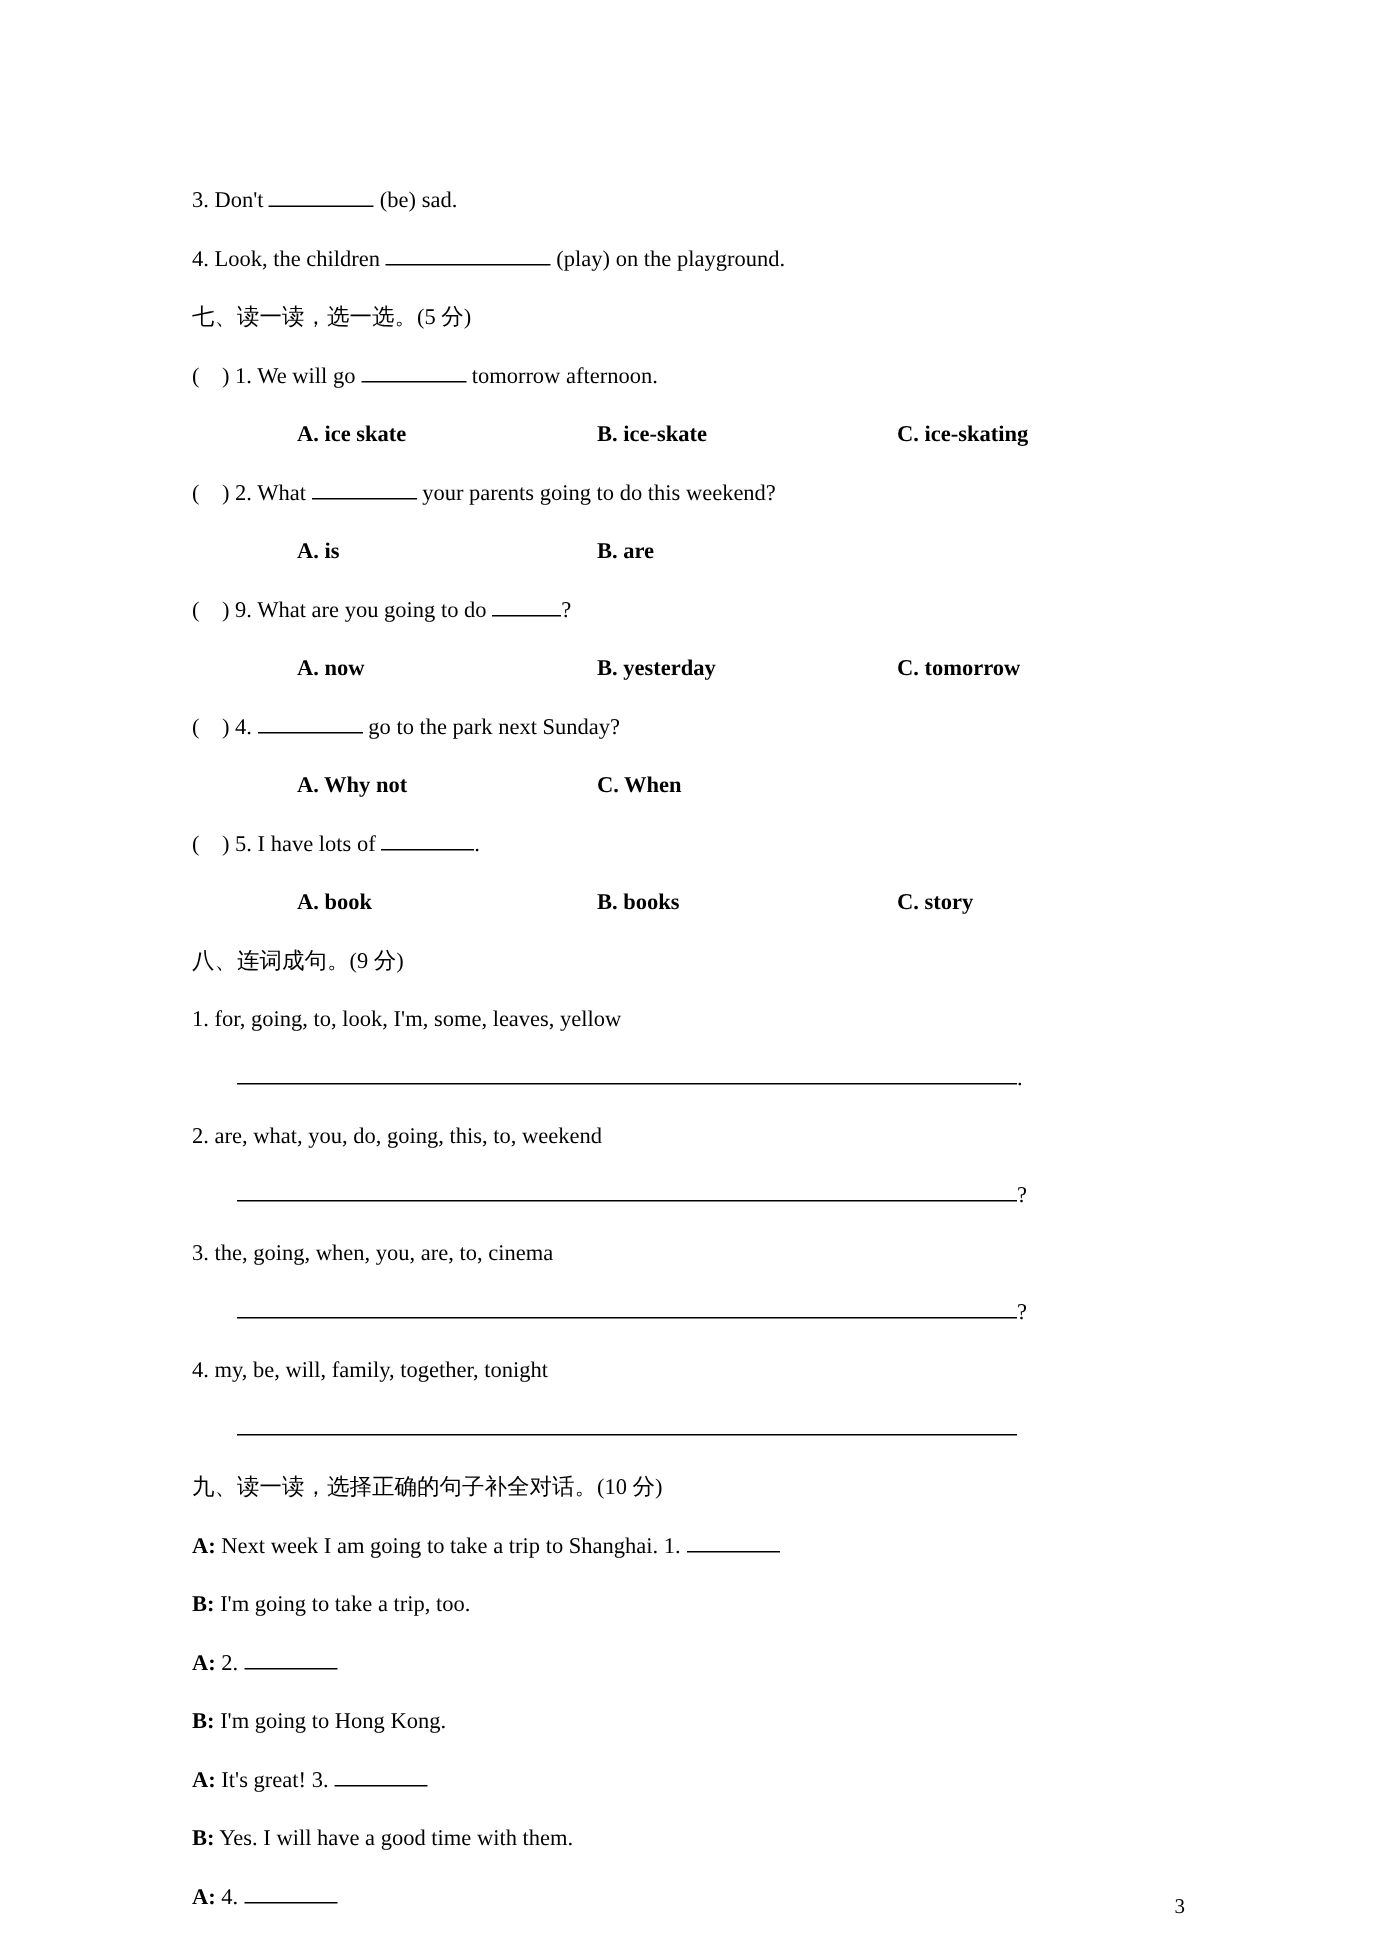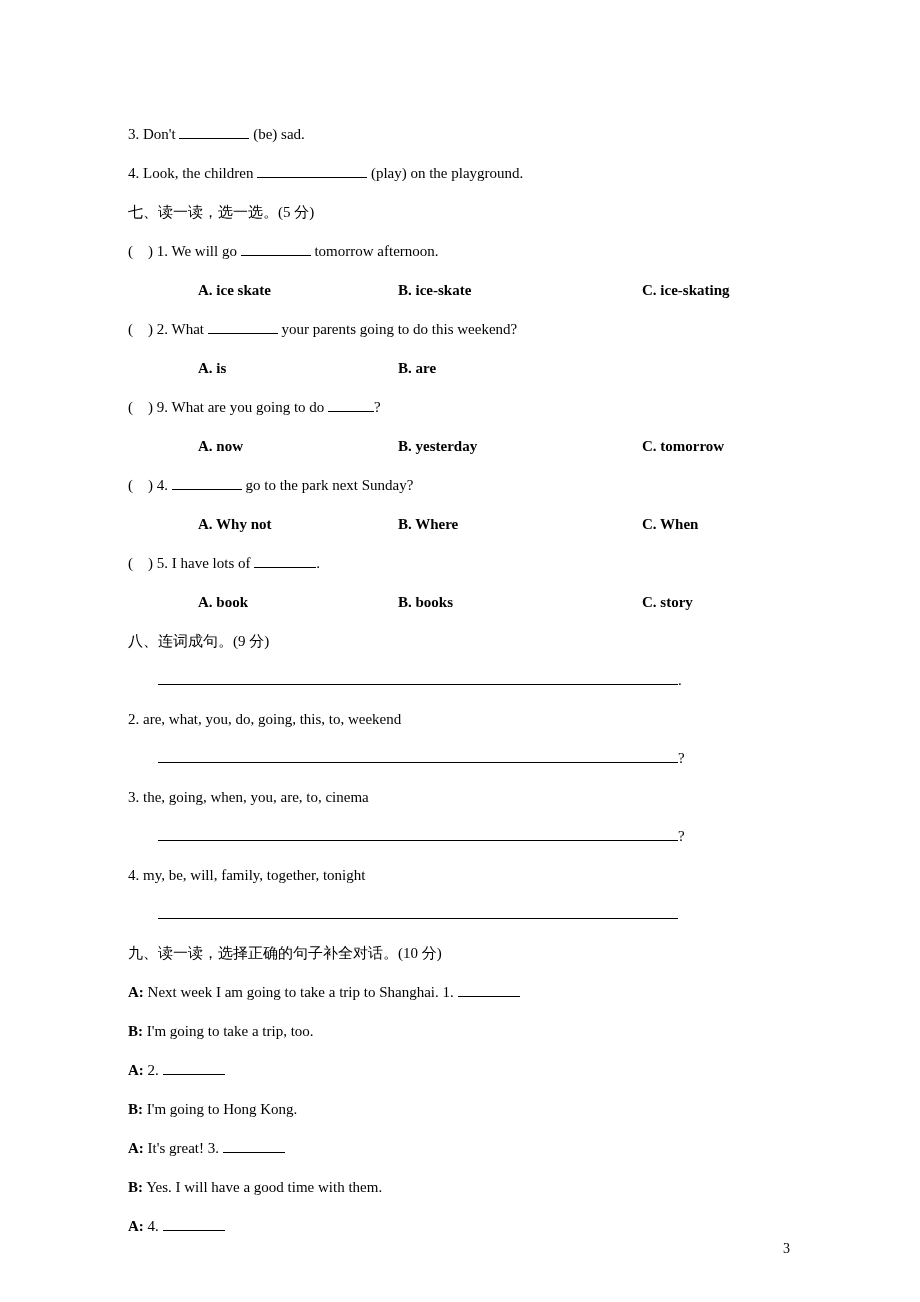--- a/index.html
+++ b/index.html
@@ -56,21 +56,21 @@
     vertical-align: baseline;
     height: 0.9em;
   }
   .opt-row {
     padding-left: 70px;
     display: flex;
     font-weight: bold;
   }
   .opt-a { width: 200px; }
   .opt-b { width: 200px; }
-  .opt-c { flex: 1; margin-left: 44px; }
+  .opt-c { flex: 1; }
   .indent-ans {
     padding-left: 30px;
   }
   .bold { font-weight: bold; }
   .page-num {
     position: absolute;
     bottom: 35px;
     right: 130px;
     font-family: "Times New Roman", serif;
     font-size: 14px;
@@ -103,33 +103,33 @@
   <div class="line"><span>(    ) 9. What are you going to do </span><span class="underline-tiny"></span><span>?</span></div>
   <div class="opt-row">
     <span class="opt-a">A. now</span>
     <span class="opt-b">B. yesterday</span>
     <span class="opt-c">C. tomorrow</span>
   </div>
 
   <div class="line"><span>(    ) 4. </span><span class="underline-short"></span><span> go to the park next Sunday?</span></div>
   <div class="opt-row">
     <span class="opt-a">A. Why not</span>
-    <span class="opt-b">B. Where</span>
     <span class="opt-c">C. When</span>
   </div>
 
   <div class="line"><span>(    ) 5. I have lots of </span><span class="underline-xs"></span><span>.</span></div>
   <div class="opt-row">
     <span class="opt-a">A. book</span>
     <span class="opt-b">B. books</span>
     <span class="opt-c">C. story</span>
   </div>
 
   <div class="line">八、连词成句。(9 分)</div>
 
+  <div class="line">1. for, going, to, look, I'm, some, leaves, yellow</div>
   <div class="line indent-ans"><span class="underline-long"></span><span>.</span></div>
 
   <div class="line">2. are, what, you, do, going, this, to, weekend</div>
   <div class="line indent-ans"><span class="underline-long"></span><span>?</span></div>
 
   <div class="line">3. the, going, when, you, are, to, cinema</div>
   <div class="line indent-ans"><span class="underline-long"></span><span>?</span></div>
 
   <div class="line">4. my, be, will, family, together, tonight</div>
   <div class="line indent-ans"><span class="underline-long"></span><span></span></div>

